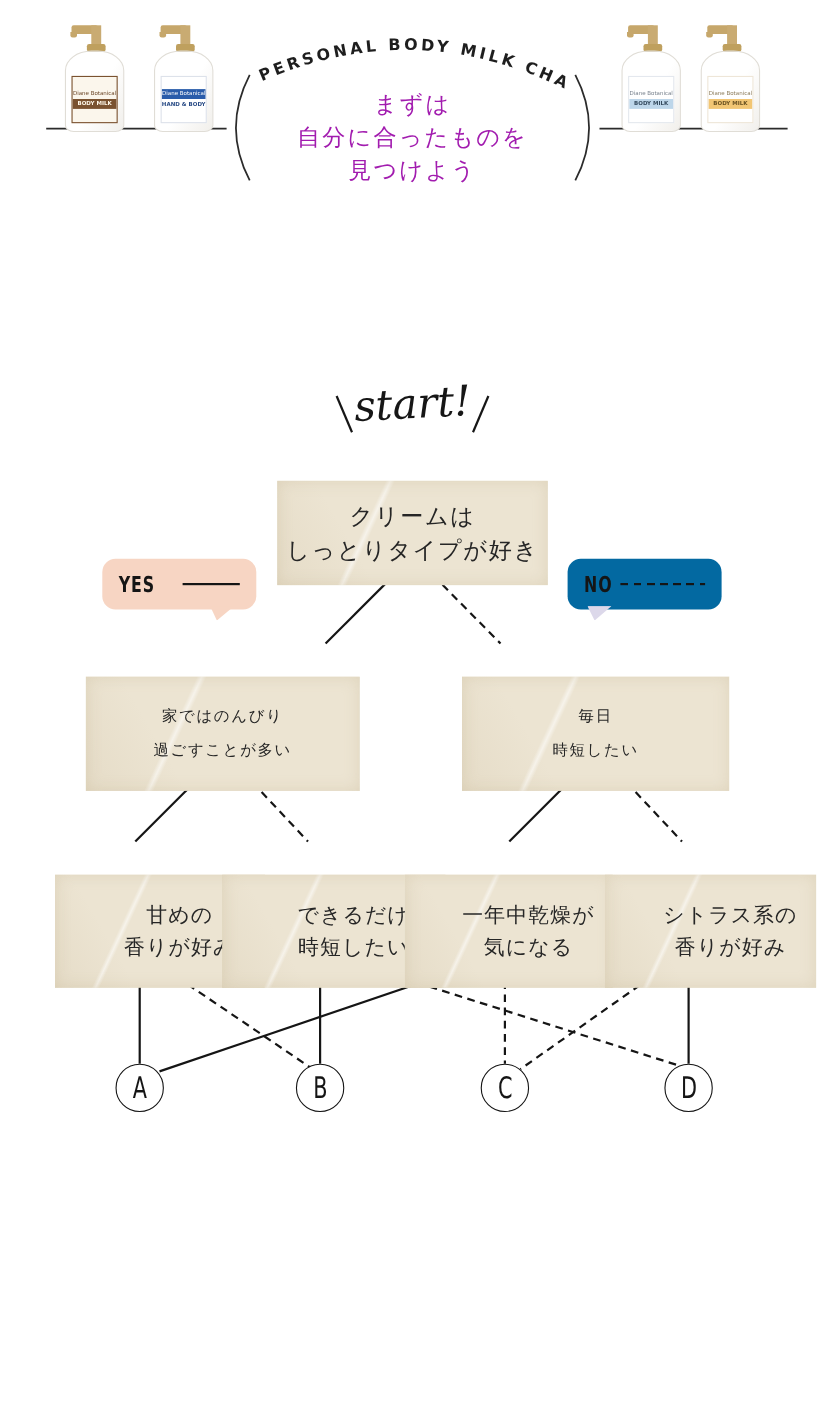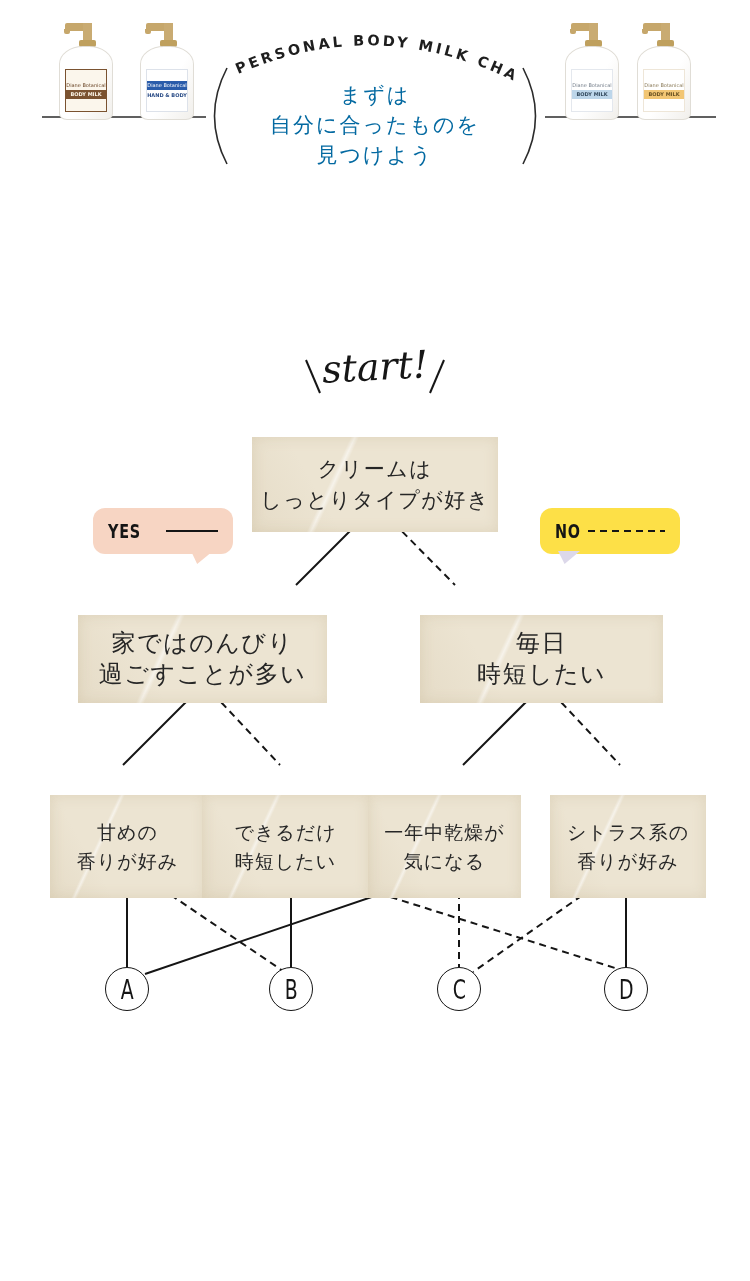--- a/index.html
+++ b/index.html
@@ -5,21 +5,21 @@
   html,body{margin:0;padding:0;background:#ffffff;}
   .page{
     position:relative;width:750px;height:1281px;background:#ffffff;overflow:hidden;
     font-family:"DejaVu Sans","Liberation Sans",sans-serif;color:#1f1f1f;
   }
   svg.layer{position:absolute;left:0;top:0;pointer-events:none;}
   .arc-title{font-family:"DejaVu Sans","Liberation Sans",sans-serif;font-weight:bold;
     font-size:14.5px;fill:#1e1e1e;letter-spacing:3px;}
   
   .tagline{position:absolute;left:225px;top:80px;width:300px;text-align:center;
-    font-size:21px;font-weight:500;letter-spacing:2px;line-height:30px;color:#0369a1;}
+    font-size:21px;font-weight:500;letter-spacing:2px;line-height:30px;color:#a21caf;}
   .bottle{position:absolute;top:18px;width:54px;height:100px;}
   .bottle .spout{position:absolute;left:7px;top:5px;width:24px;height:8px;background:#c6a76b;border-radius:2px;}
   .bottle .sptip{position:absolute;left:6px;top:11px;width:6px;height:5px;background:#c6a76b;border-radius:0 0 2px 2px;}
   .bottle .neck{position:absolute;left:25px;top:5px;width:9px;height:22px;background:#c9ab72;}
   .bottle .collar{position:absolute;left:21px;top:22px;width:17px;height:7px;background:#bfa05e;border-radius:2px;}
   .bottle .bbody{position:absolute;left:1px;top:28px;width:52px;height:72px;
     background:linear-gradient(120deg,#ffffff 55%,#f1efeb);border:1px solid #e0ddd6;
     border-radius:24px 24px 8px 8px / 18px 18px 6px 6px;}
   .blabel{position:absolute;left:5px;right:5px;top:22px;bottom:7px;display:flex;flex-direction:column;
     justify-content:center;gap:1px;text-align:center;overflow:hidden;background:#ffffff;}
@@ -43,33 +43,33 @@
     color:#161616;transform:rotate(-3deg);}
   
   .qbox{position:absolute;background:#ece4d2;
     background-image:linear-gradient(115deg,rgba(255,255,255,0) 34%,rgba(255,255,255,.55) 35.5%,rgba(255,255,255,0) 37%),
                      linear-gradient(60deg,rgba(180,160,120,.12) 0%,rgba(180,160,120,0) 30%);
     box-shadow:inset 0 0 14px rgba(186,168,130,.28);
     display:flex;flex-direction:column;align-items:center;justify-content:center;
     text-align:center;color:#262626;margin-top:30px;}
   .qbox .l{display:block;}
   .q-top{left:252px;top:407px;width:246px;height:95px;font-size:21px;line-height:31px;letter-spacing:1.5px;font-weight:500;}
-  .q-l2{top:585px;height:88px;font-size:24px;line-height:31px;letter-spacing:1.5px;font-weight:500;}
+  .q-l2{top:585px;height:104px;font-size:14px;line-height:31px;letter-spacing:1.5px;font-weight:500;}
   .q-l2.left{left:78px;width:249px;}
   .q-l2.right{left:420px;width:243px;}
-  .q-l3{top:765px;height:103px;font-size:19px;line-height:29px;letter-spacing:1px;font-weight:500;}
+  .q-l3{top:765px;height:103px;font-size:19px;line-height:29px;letter-spacing:1px;font-weight:500;padding-left:36px;}
   
   .bubble{position:absolute;top:508px;width:140px;height:46px;border-radius:12px;
     display:flex;align-items:center;padding:0 15px;box-sizing:border-box;gap:9px;}
   .bubble .tag{font-size:20px;font-weight:bold;letter-spacing:1px;color:#151515;
     transform:scaleX(.72);transform-origin:left center;white-space:nowrap;}
   .bubble .lead{flex:1;height:2px;}
   .bubble.yes{left:93px;background:#f7d5c3;gap:26px;}
   .bubble.yes .lead{background:#151515;margin-left:-14px;}
-  .bubble.no{left:516px;background:#fde047;margin-left:24px;}
+  .bubble.no{left:516px;background:#0369a1;}
   .bubble.no .lead{background:repeating-linear-gradient(90deg,#151515 0 7px,rgba(0,0,0,0) 7px 12px);margin-left:-12px;}
   .bubble::after{content:"";position:absolute;bottom:-10px;width:22px;height:13px;}
   .bubble.yes::after{left:98px;background:#f7d5c3;clip-path:polygon(0 0,100% 0,28% 100%);}
   .bubble.no::after{left:18px;background:#dcd8ea;clip-path:polygon(0 0,100% 0,30% 100%);}
   
   .rcircle{position:absolute;top:967px;width:44px;height:44px;border:1.5px solid #151515;border-radius:50%;
     background:#ffffff;display:flex;align-items:center;justify-content:center;box-sizing:border-box;}
   .rcircle span{font-size:27px;font-weight:500;color:#151515;transform:scaleX(.7);}
 </style>
 </head>

